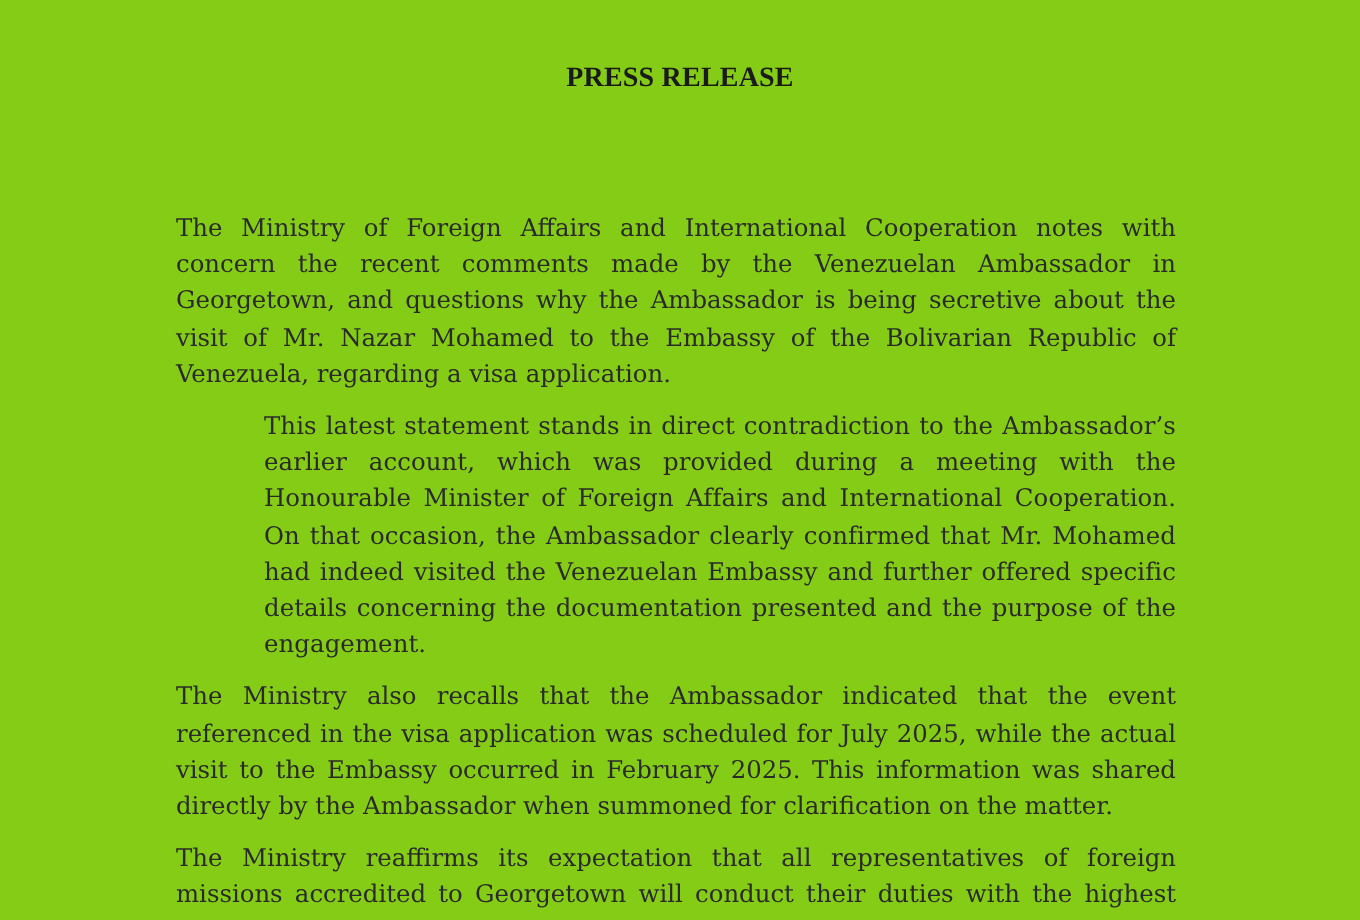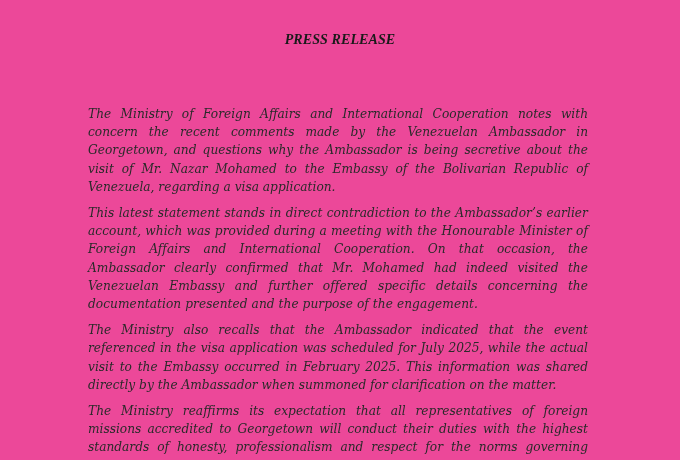--- a/index.html
+++ b/index.html
@@ -1,29 +1,29 @@
 <!DOCTYPE html>
 <html><head>
 <meta charset="utf-8">
 <style>
   html, body { margin: 0; padding: 0; background: #ffffff; }
   body { width: 680px; height: 460px; overflow: hidden; position: relative; }
-  .page { position: absolute; left: 0; top: 0; width: 680px; height: 460px; background: #ec4899; font-style: italic; }
+  .page { position: absolute; left: 0; top: 0; width: 680px; height: 460px; background: #84cc16; }
   .title {
     position: absolute; top: 32px; left: 0; width: 680px; text-align: center;
     font-family: "Liberation Serif", serif; font-weight: bold; font-size: 14px;
     color: #1a1a1a; letter-spacing: 0.1px;
   }
   .body {
     position: absolute; left: 88px; top: 105px; width: 500px;
     font-family: "DejaVu Serif", serif; font-size: 12.2px; line-height: 18.2px;
     color: #2a2a2a;
   }
   .body p { margin: 0 0 8px 0; text-align: justify; }
-  .body p.p2 { letter-spacing: 0.05px; }
+  .body p.p2 { letter-spacing: 0.05px; margin-left: 44px; }
 </style>
 </head>
 <body>
 
 <div class="page">
   <div class="title">PRESS RELEASE</div>
   <div class="body">
     <p>The Ministry of Foreign Affairs and International Cooperation notes with concern the recent comments made by the Venezuelan Ambassador in Georgetown, and questions why the Ambassador is being secretive about the visit of Mr. Nazar Mohamed to the Embassy of the Bolivarian Republic of Venezuela, regarding a visa application.</p>
     <p class="p2">This latest statement stands in direct contradiction to the Ambassador’s earlier account, which was provided during a meeting with the Honourable Minister of Foreign Affairs and International Cooperation. On that occasion, the Ambassador clearly confirmed that Mr. Mohamed had indeed visited the Venezuelan Embassy and further offered specific details concerning the documentation presented and the purpose of the engagement.</p>
     <p>The Ministry also recalls that the Ambassador indicated that the event referenced in the visa application was scheduled for July 2025, while the actual visit to the Embassy occurred in February 2025. This information was shared directly by the Ambassador when summoned for clarification on the matter.</p>

